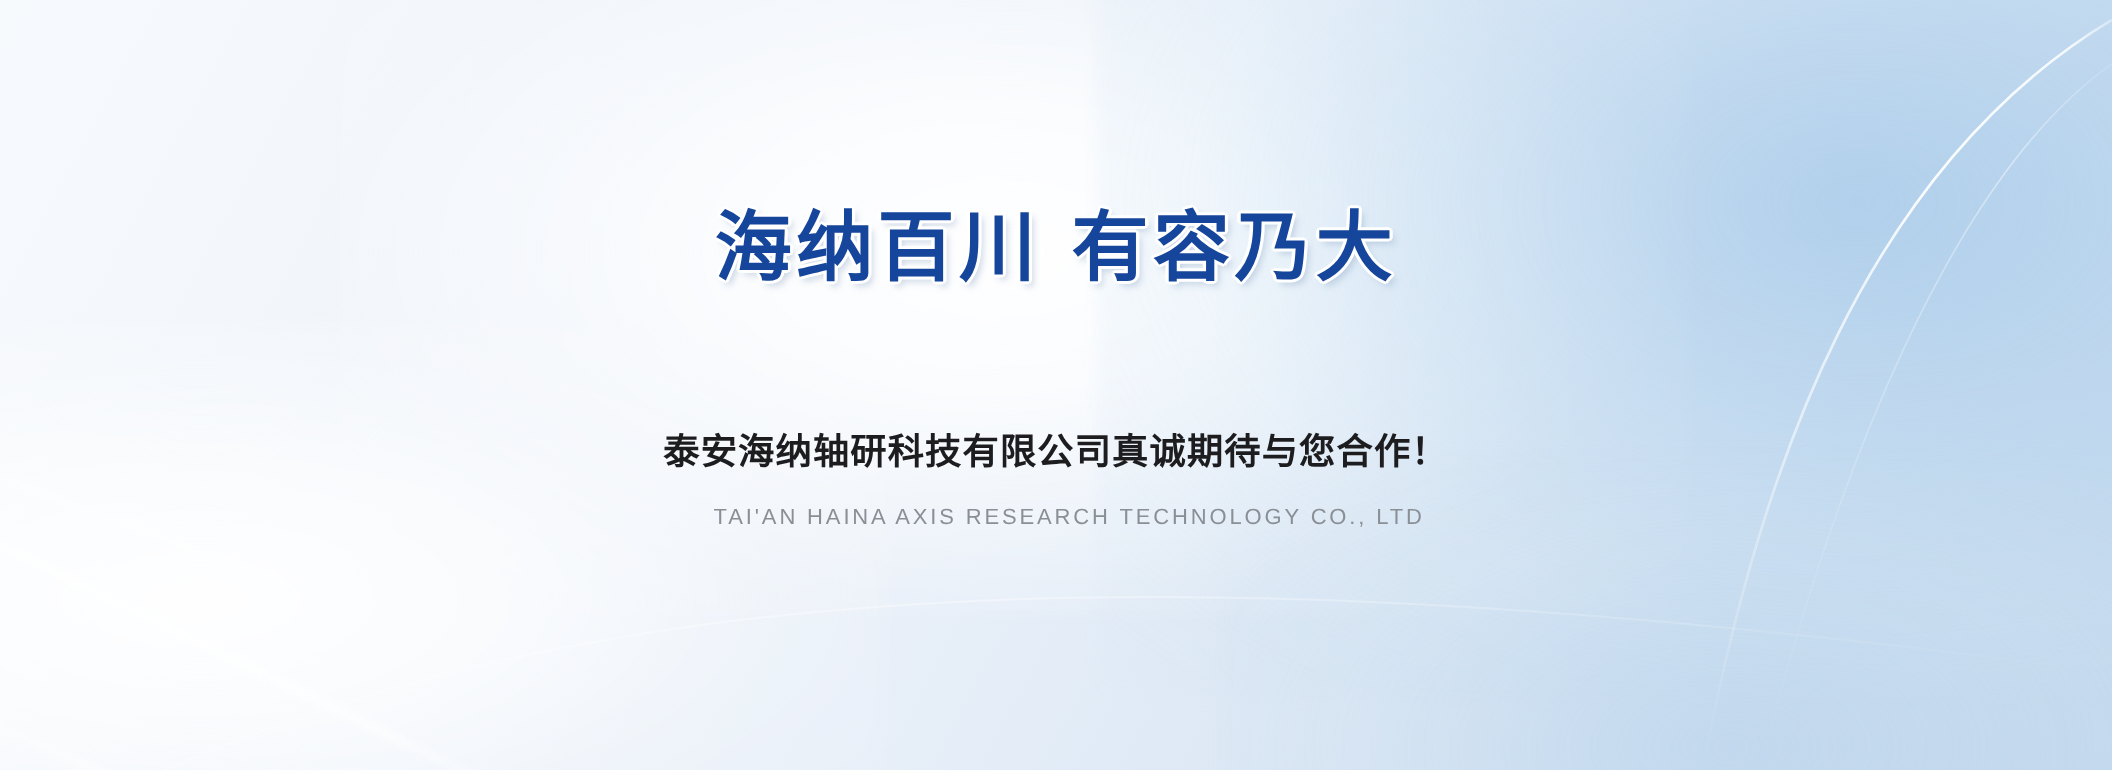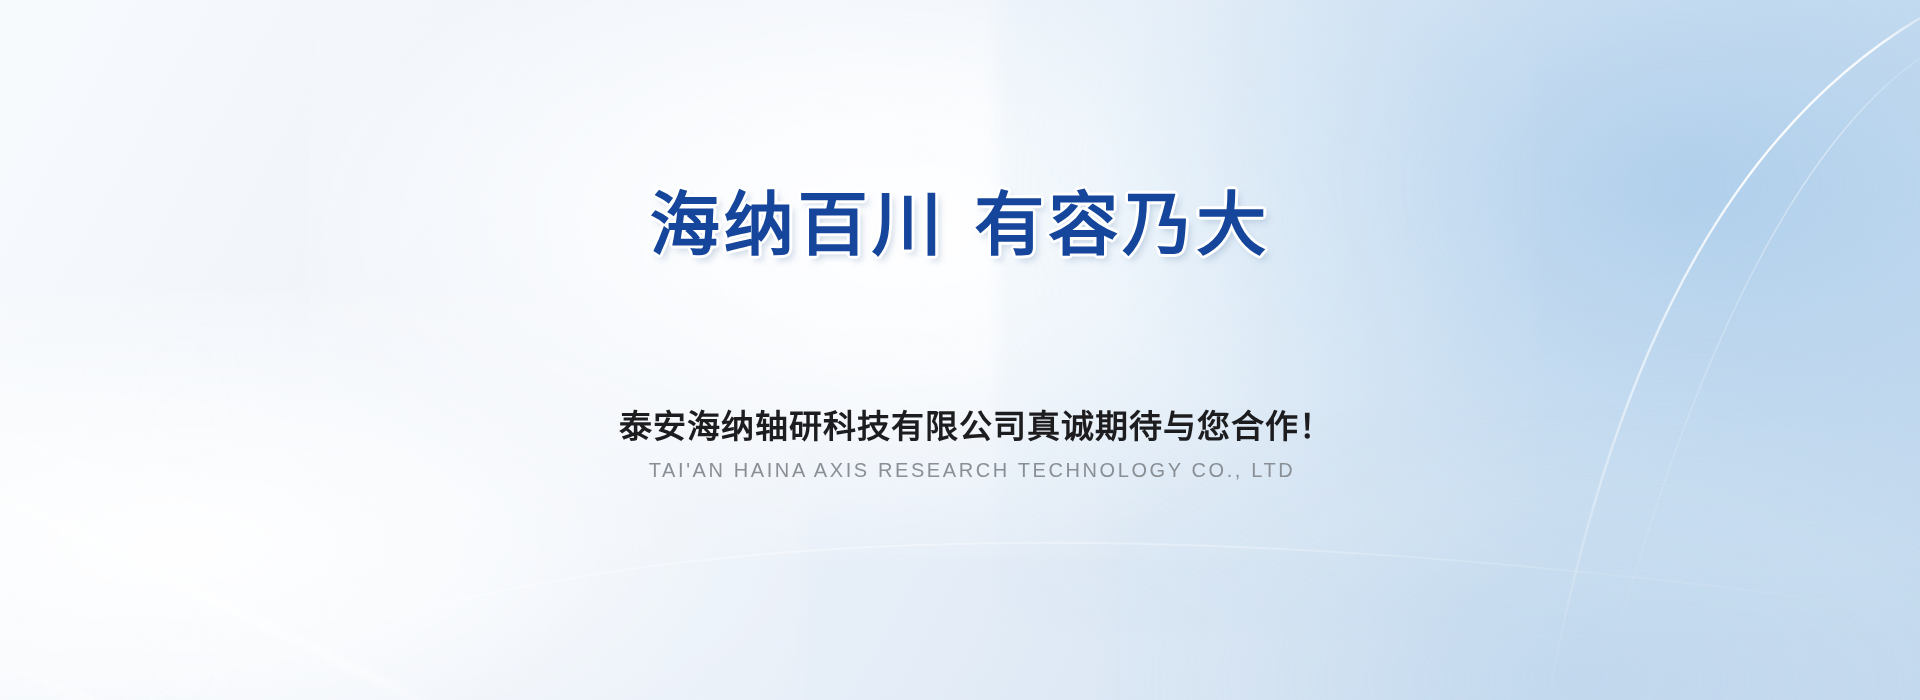--- a/index.html
+++ b/index.html
@@ -167,21 +167,21 @@
        2px  2px 0 #ffffff,
       -3px  0   0 #ffffff,
        3px  0   0 #ffffff,
        0   -3px 0 #ffffff,
        0    3px 0 #ffffff,
        4px  5px 7px rgba(120,150,185,0.38);
     text-align: center;
   }
 
   .subtitle-cn {
-    margin: 16px;
+    margin: 0;
     position: absolute;
     top: 384px;
     left: 50%;
     transform: translateX(-50%);
     white-space: nowrap;
     font-family: Liberation Sans, sans-serif;
     font-size: 33px;
     font-weight: 600;
     letter-spacing: 1px;
     color: #1d1d1f;

